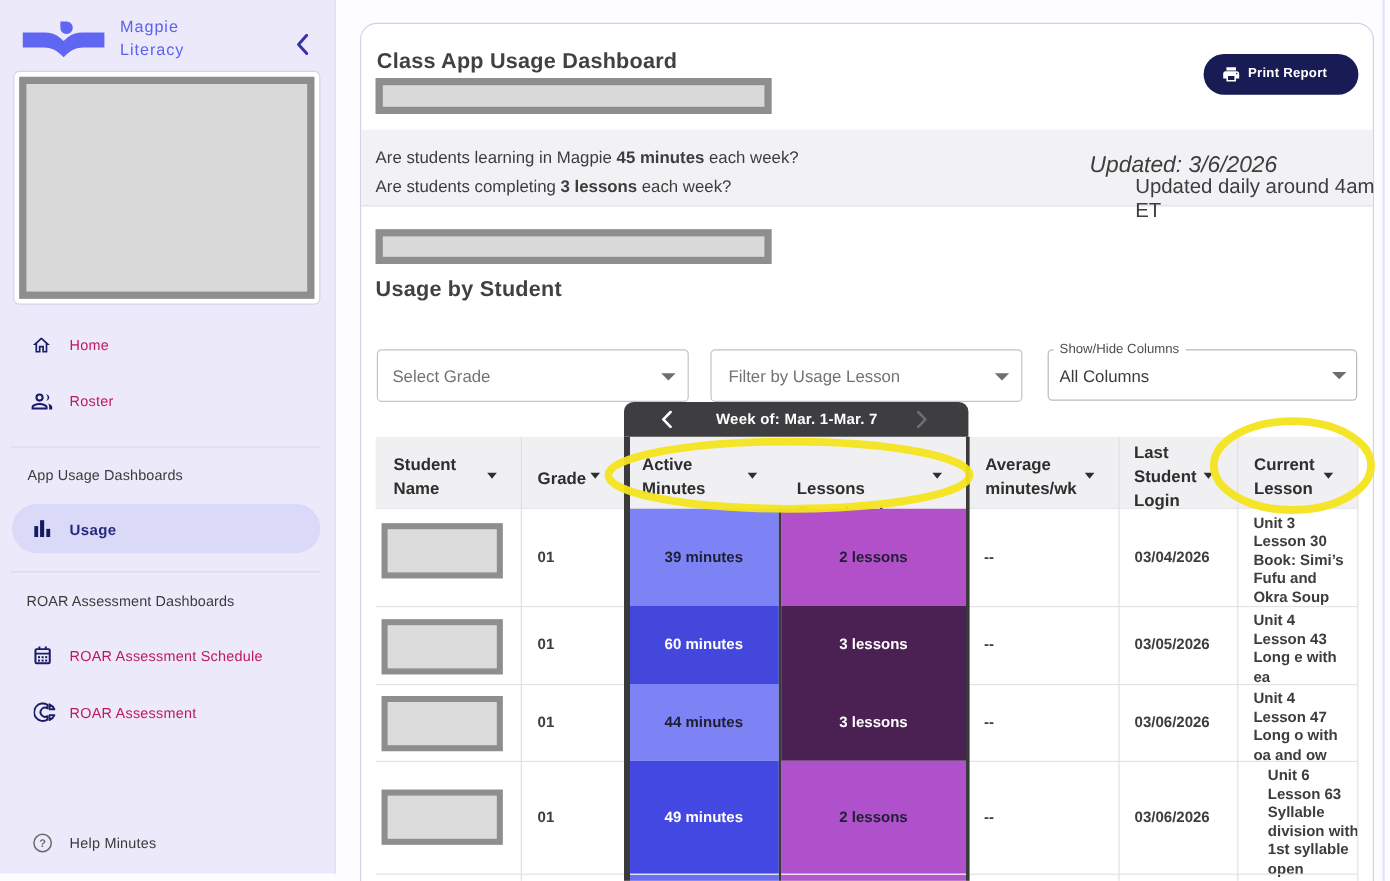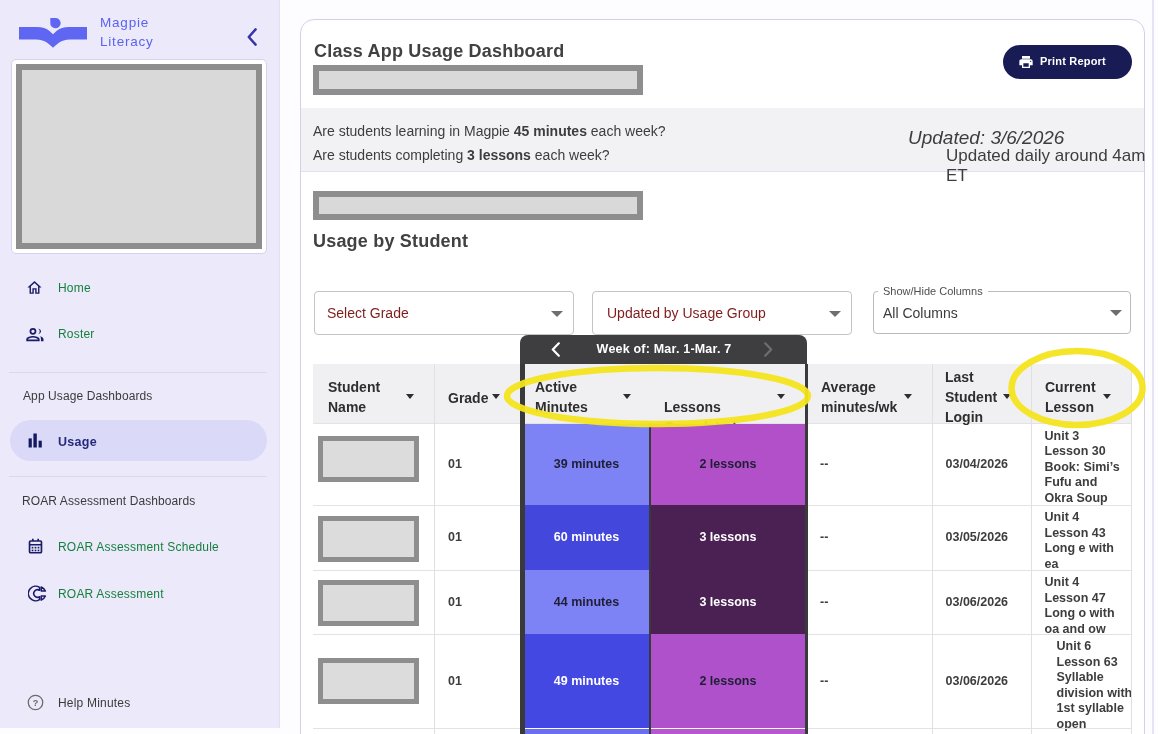--- a/index.html
+++ b/index.html
@@ -2,36 +2,36 @@
 <html><head>
 <meta charset="utf-8">
 <style>
 * { margin:0; padding:0; box-sizing:border-box; }
 html,body { width:1158px; height:734px; overflow:hidden; background:#fdfcfe; font-family:"Liberation Sans", sans-serif; }
 .abs { position:absolute; }
 
 
 #sidebar { position:absolute; left:0; top:0; width:280px; height:728px; background:#eceafa; border-right:1px solid #e2dff2; }
 #logo-txt { position:absolute; left:100px; top:14px; font-size:13.5px; font-weight:500; line-height:18.5px; color:#5a62f1; letter-spacing:0.8px; }
-.nav-txt { position:absolute; font-size:12px; color:#15803d; font-weight:500; letter-spacing:0.2px; }
+.nav-txt { position:absolute; font-size:12px; color:#be185d; font-weight:500; letter-spacing:0.2px; }
 .sec-lab { position:absolute; font-size:12px; color:#3b3b3b; letter-spacing:0.1px; }
 .divider { position:absolute; left:9px; width:258px; border-top:1px solid #dbd8ec; }
 
 
 #card { position:absolute; left:300px; top:19px; width:845px; height:760px; background:#fff; border:1px solid #d4d0ec; border-radius:14px; }
 
 .ph-inner { position:absolute; background:#d9d9d9; border:6px solid #8e8e8e; }
 
 h1.title { font-size:18px; font-weight:bold; color:#414141; letter-spacing:0.2px; }
 
 #banner { position:absolute; left:301px; top:108px; width:843px; height:64px; background:#f2f2f5; border-bottom:1px solid #e2dff2; }
 .btxt { position:absolute; font-size:14px; color:#3d3d3d; }
 
 .select { position:absolute; border:1px solid #c4c4c4; border-radius:4px; background:#fff;margin-top:19px; }
-.sel-txt { position:absolute; font-size:14px; color:#7f1d1d; top:50%; transform:translateY(-50%); }
+.sel-txt { position:absolute; font-size:14px; color:#737373; top:50%; transform:translateY(-50%); }
 .sel-arrow { position:absolute; width:0; height:0; border-left:6px solid transparent; border-right:6px solid transparent; border-top:6px solid #6e6e6e; top:50%; margin-top:-2.5px; }
 
 
 .hdr-txt { position:absolute; font-size:14px; font-weight:bold; color:#2e2e2e; line-height:20px; }
 .sort { position:absolute; width:0; height:0; border-left:4.7px solid transparent; border-right:4.7px solid transparent; border-top:5px solid #2e2e2e; }
 .cell-txt { position:absolute; font-size:12.5px; font-weight:bold; color:#3d3d3d; }
 .vline { position:absolute; width:1px; background:#e0e0e3; }
 .hline { position:absolute; height:1px; background:#e3e3e6; }
 </style>
 </head>
@@ -130,21 +130,21 @@
 
 <div class="ph-inner" style="left:312.5px;top:191px;width:330px;height:29px;"></div>
 
 <h1 class="abs title" style="left:313px;top:230.5px;">Usage by Student</h1>
 
 <div class="select" style="left:314px;top:272px;width:260px;height:44px;">
   <div class="sel-txt" style="left:12px;">Select Grade</div>
   <div class="sel-arrow" style="right:10px;"></div>
 </div>
 <div class="select" style="left:592px;top:272px;width:260px;height:44px;">
-  <div class="sel-txt" style="left:14px;">Updated by Usage Group</div>
+  <div class="sel-txt" style="left:14px;">Filter by Usage Lesson</div>
   <div class="sel-arrow" style="right:10px;"></div>
 </div>
 <div class="select" style="left:873px;top:272px;width:258px;height:43px;border-color:#bbb;">
   <div class="abs" style="left:4px;top:-8px;background:#fff;padding:0 5px;font-size:11px;color:#4f4f4f;line-height:15px;">Show/Hide Columns</div>
   <div class="sel-txt" style="left:9px;color:#3b3b3b;">All Columns</div>
   <div class="sel-arrow" style="right:8px;"></div>
 </div>
 
 <div class="abs" style="left:313px;top:364px;width:818px;height:59px;background:#f0f0f3;"></div>
 <div class="hline" style="left:313px;top:423px;width:818px;"></div>

